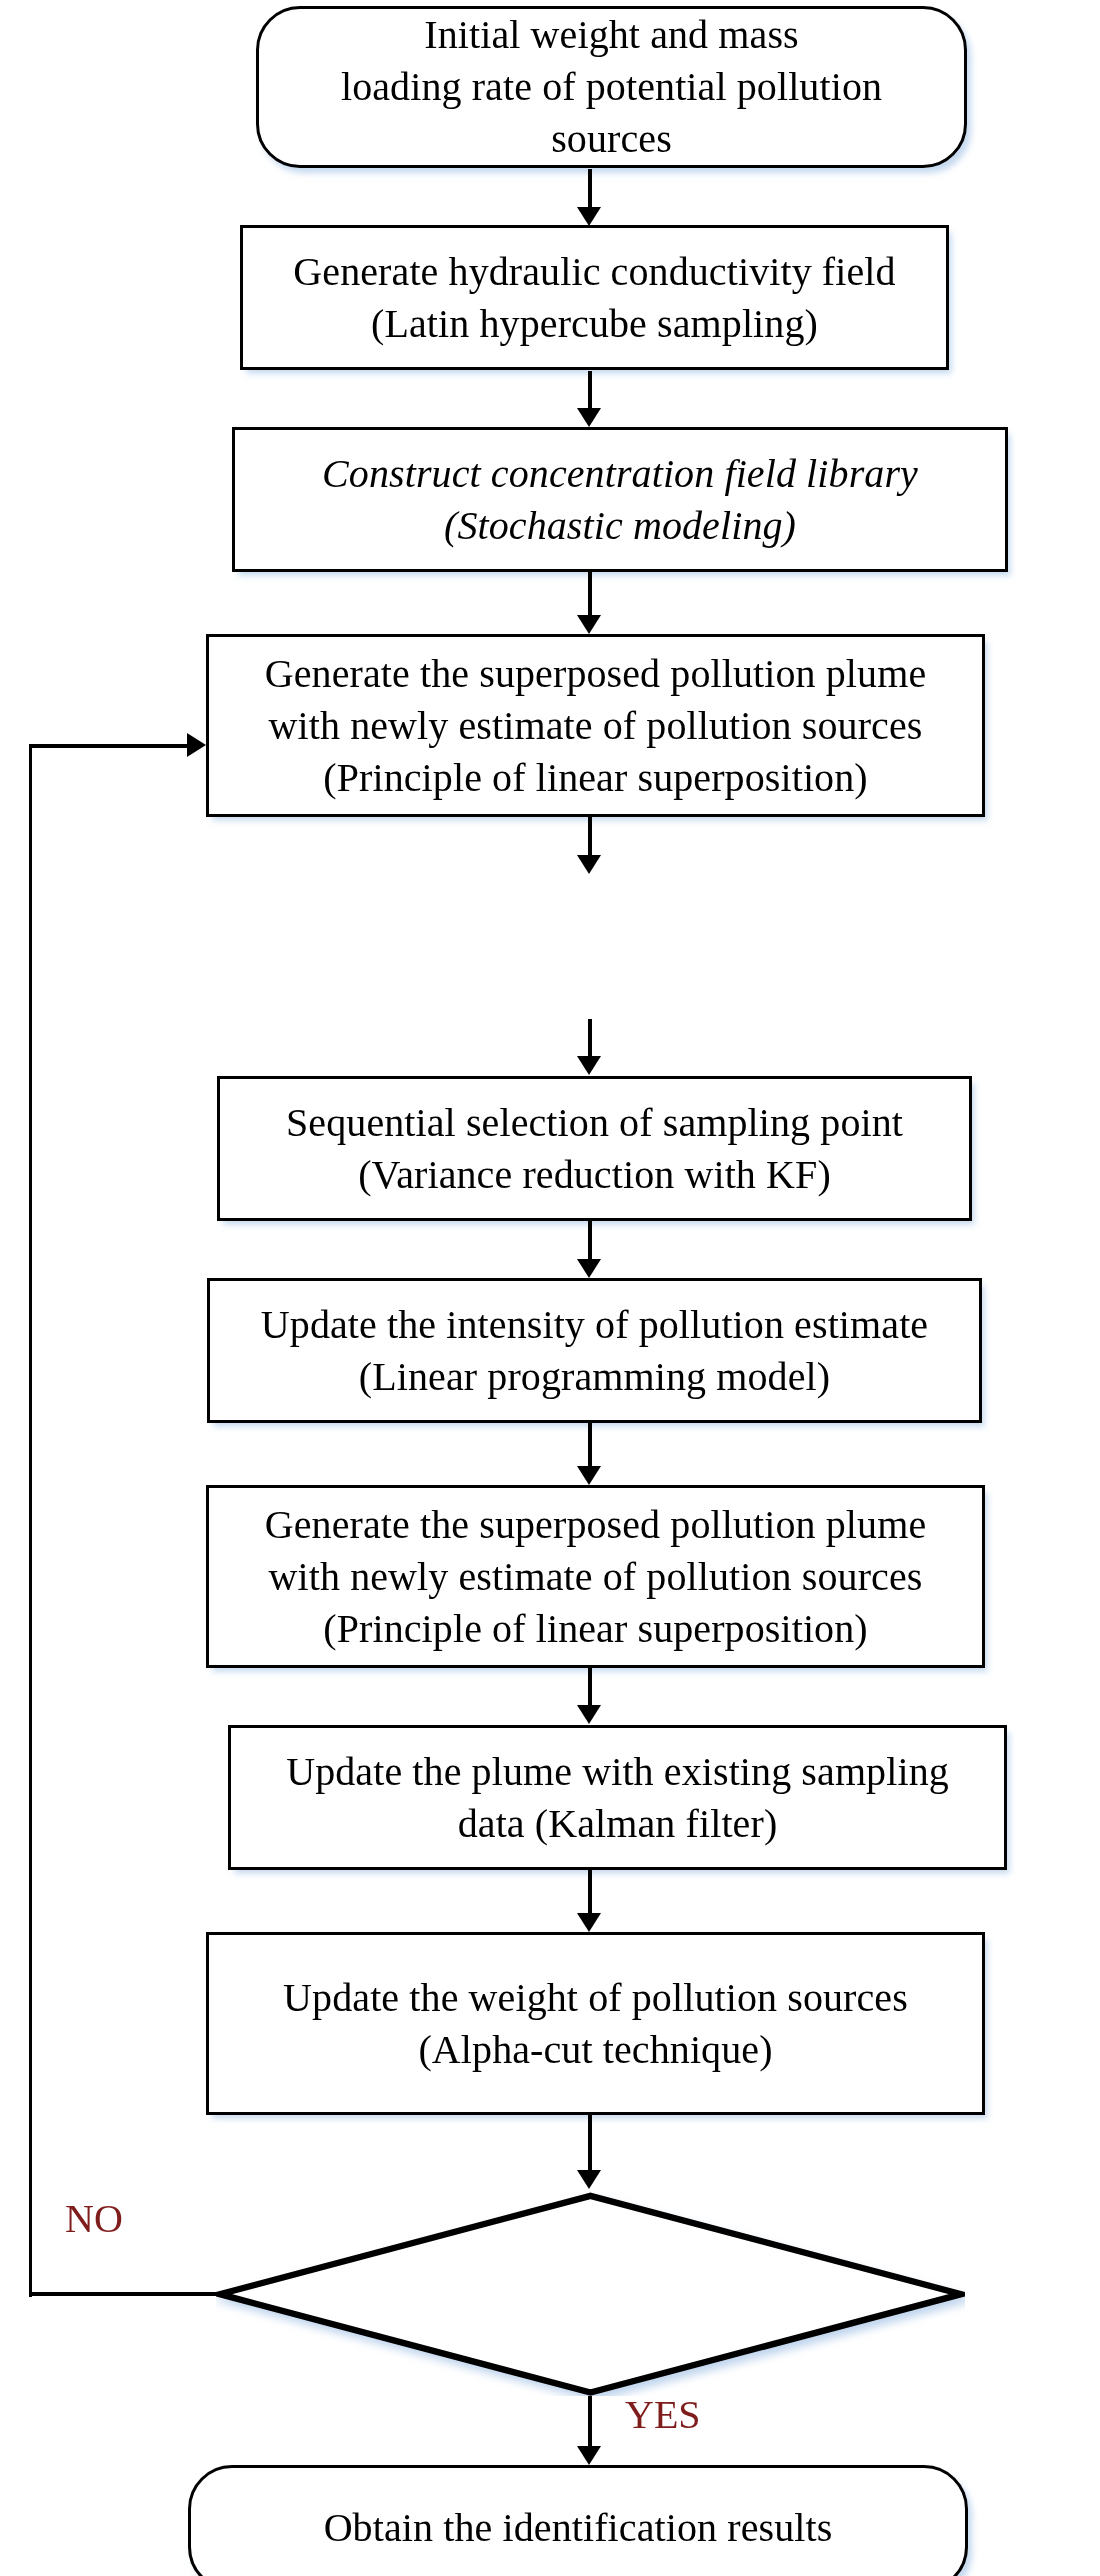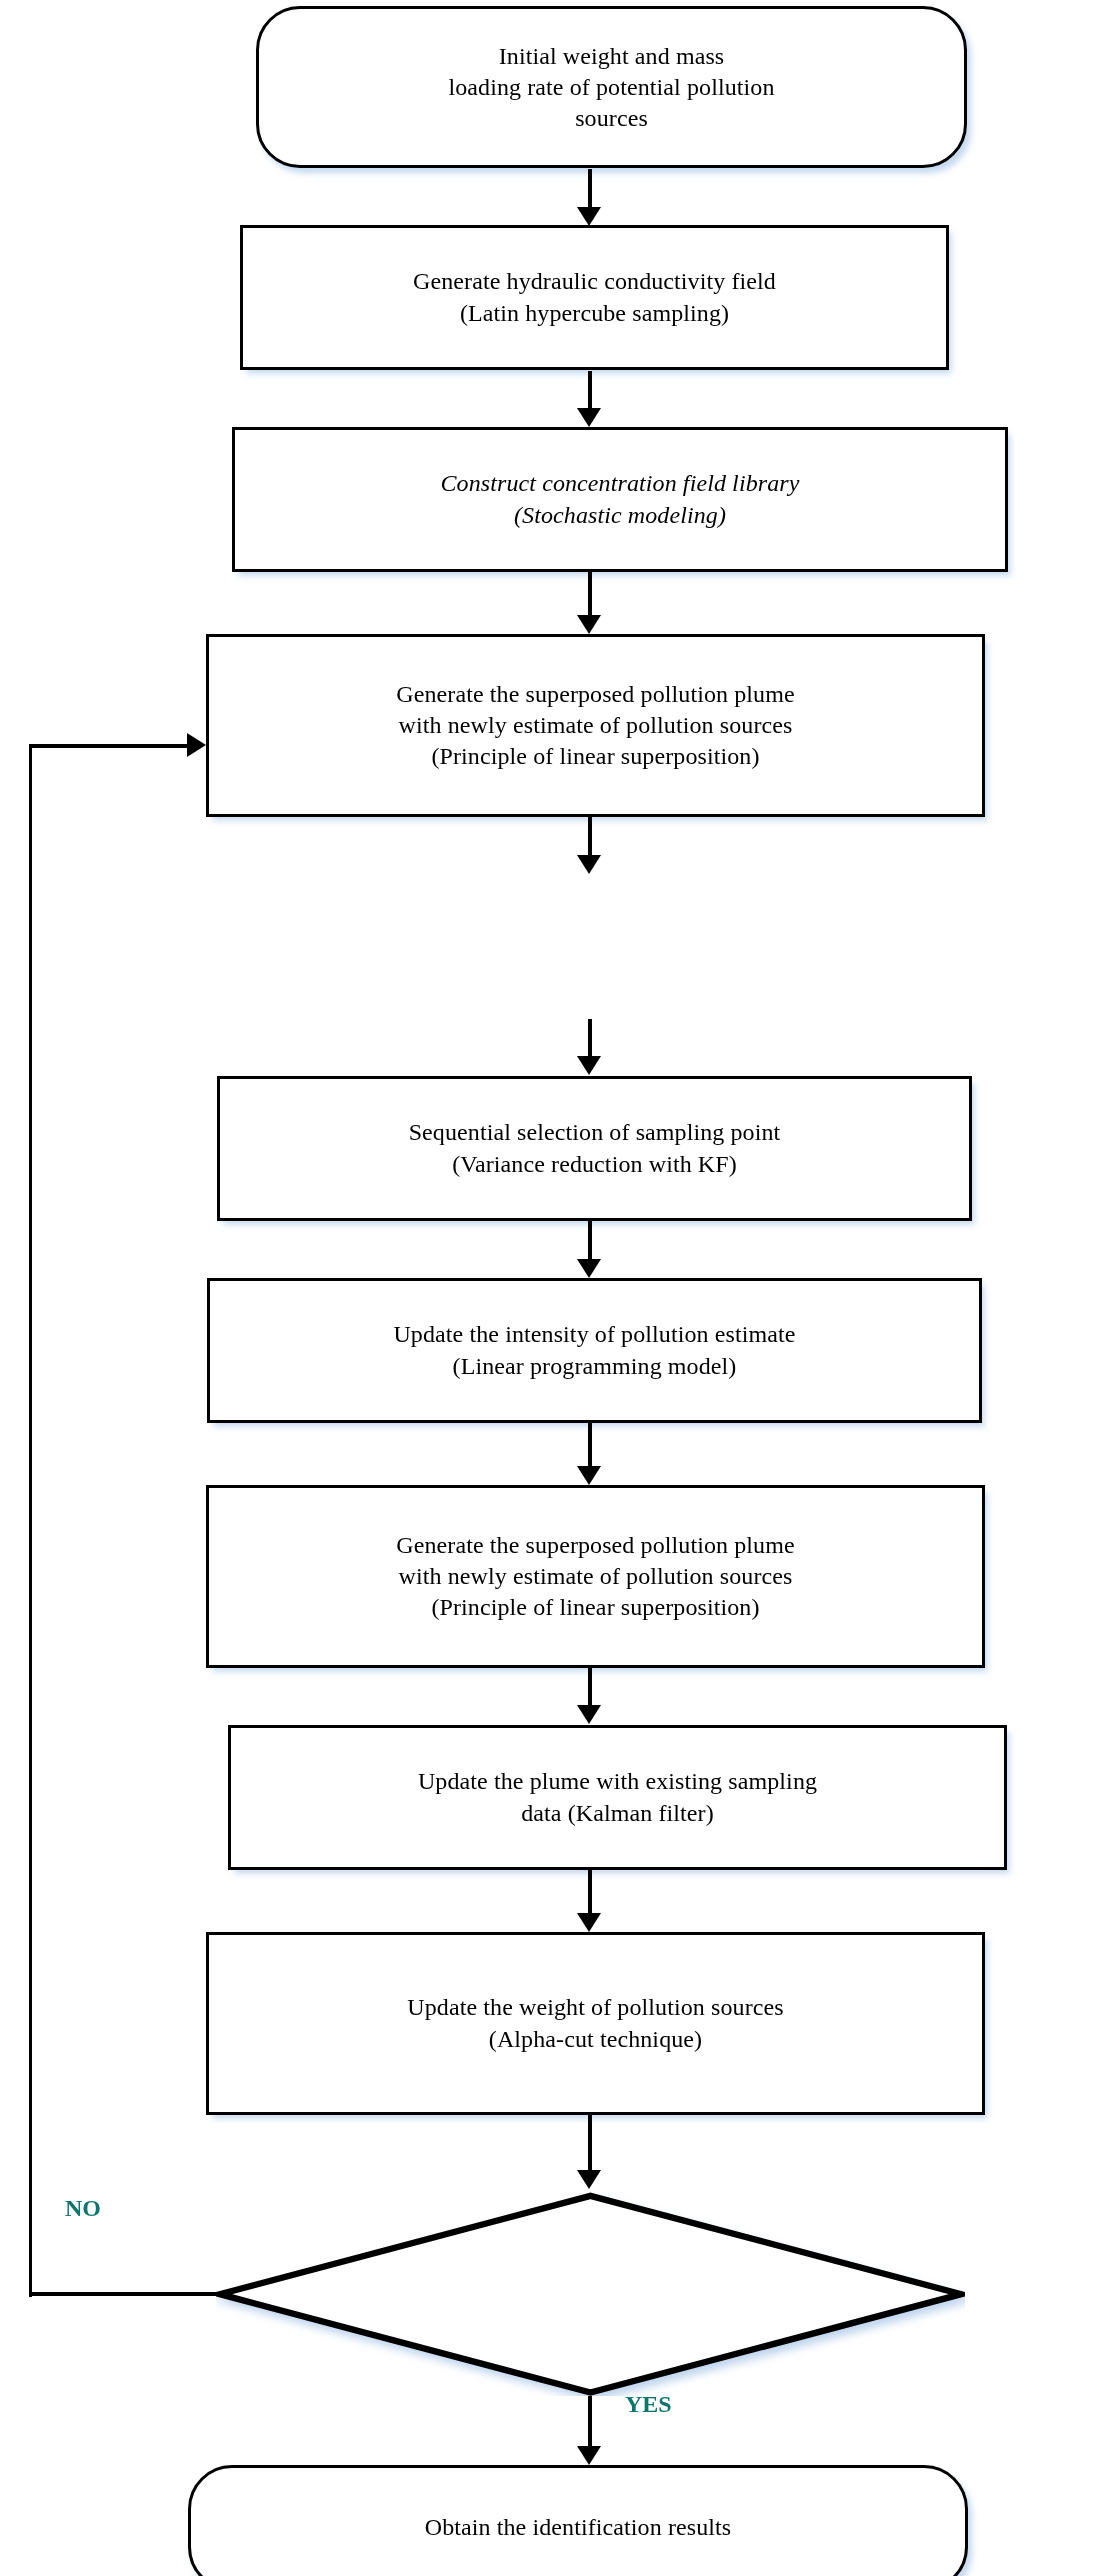--- a/index.html
+++ b/index.html
@@ -23,23 +23,23 @@
   .vline{width:3.8px;}
   .hline{height:3.8px;}
 
   .arrowdown{position:absolute;width:0;height:0;
         border-left:12px solid transparent;border-right:12px solid transparent;
         border-top:19px solid #000000;}
   .arrowright{position:absolute;width:0;height:0;
         border-top:12px solid transparent;border-bottom:12px solid transparent;
         border-left:19px solid #000000;}
 
-  .edge-label{position:absolute;color:#0f766e;white-space:nowrap;font-weight:bold;}
+  .edge-label{position:absolute;color:#7f1d1d;white-space:nowrap;}
 
-  .fs54{font-size:24px;}
+  .fs54{font-size:40px;}
 </style>
 </head>
 <body>
 
 <div id="canvas">
 
   <div class="node terminator fs54" style="left:256px;top:6.3px;width:711px;height:162px;">
     <span class="txt">Initial weight and mass
 loading rate of potential pollution
 sources</span>

